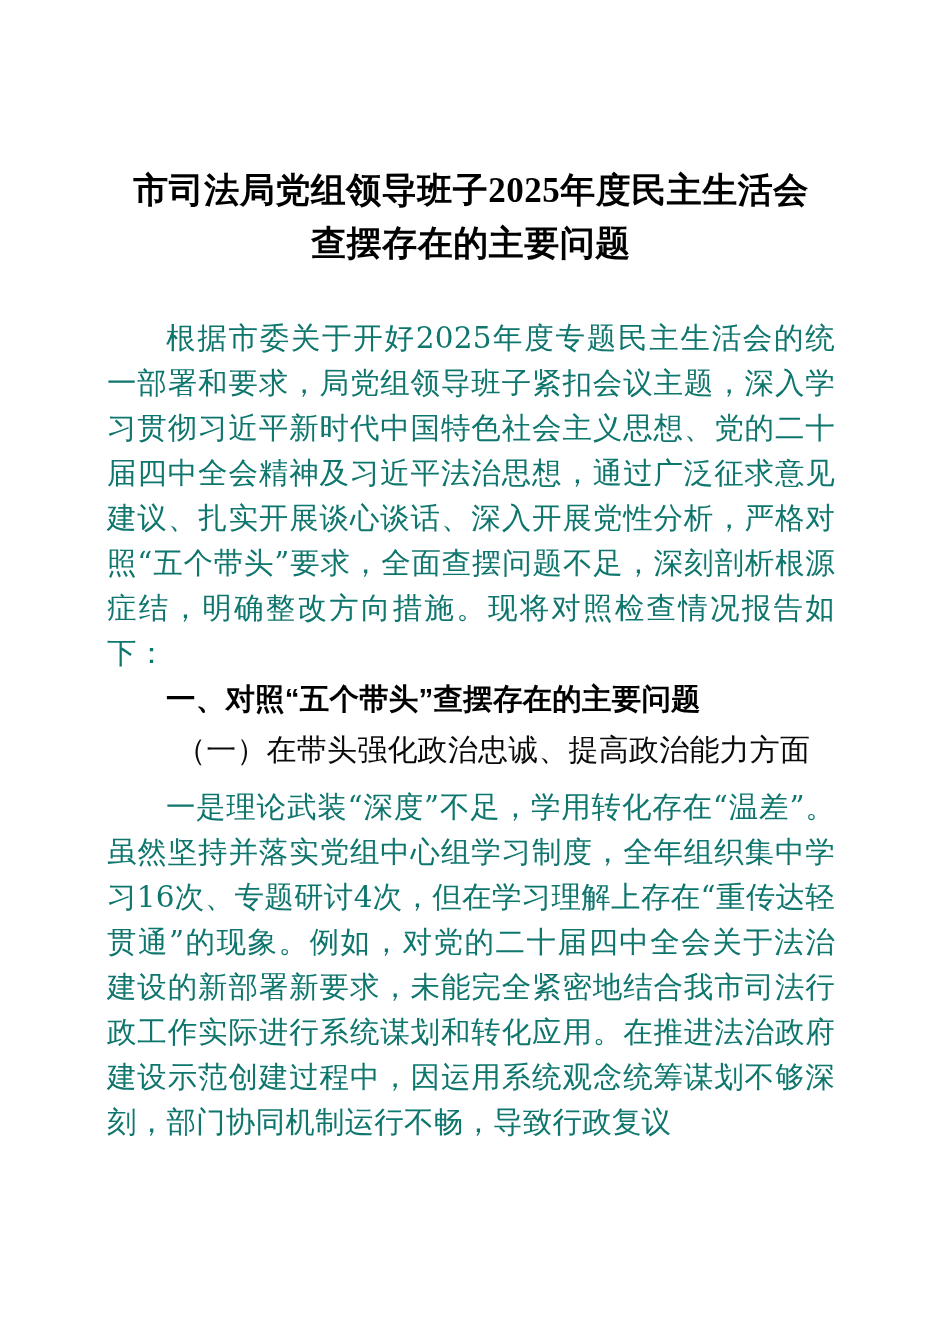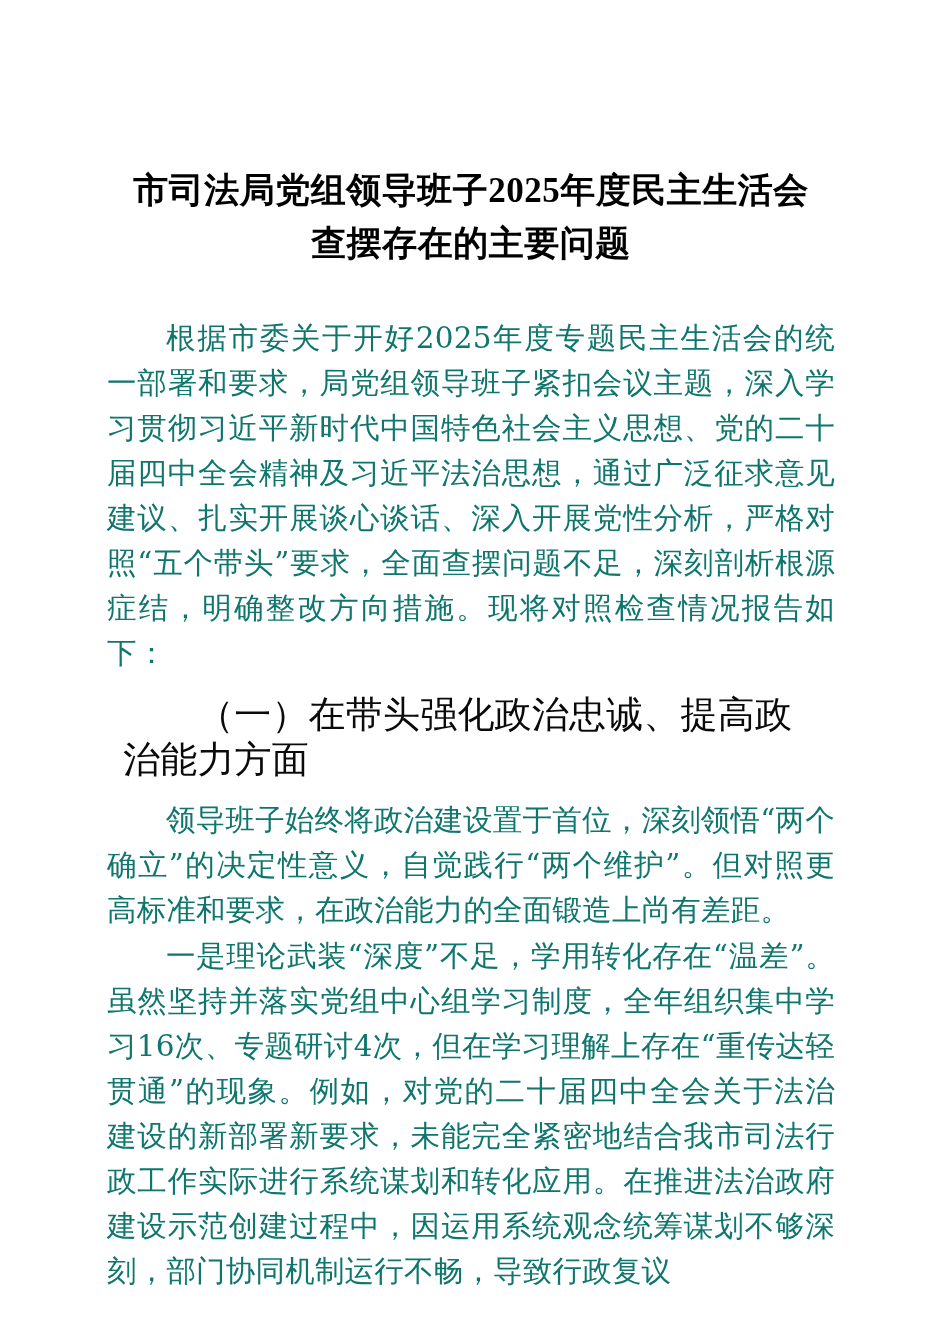--- a/index.html
+++ b/index.html
@@ -80,24 +80,24 @@
     font-size: 29.5px;
     line-height: 45px;
     text-indent: 2em;
     letter-spacing: 0.2px;
     color: #000;
     text-align: left;
   }
 
   
   .heading-2 {
-    margin: 16px;
+    margin: 9px;
     padding: 0;
-    font-family: Liberation Sans, sans-serif;
-    font-size: 37px;
+    font-family: Liberation Mono, monospace;
+    font-size: 30px;
     line-height: 45px;
     text-indent: 2em;
     letter-spacing: 0.2px;
     color: #0a0a0a;
     text-align: left;
   }
 
   
   .run-bold {
     font-family: "Liberation Sans", "DejaVu Sans", sans-serif;
@@ -117,21 +117,21 @@
 <div class="page">
   <div class="content">
 
     <h1 class="doc-title">
       <span class="title-line">市司法局党组领导班子2025年度民主生活会</span>
       <span class="title-line">查摆存在的主要问题</span>
     </h1>
 
     <p class="para first">根据市委关于开好2025年度专题民主生活会的统一部署和要求，局党组领导班子紧扣会议主题，深入学习贯彻习近平新时代中国特色社会主义思想、党的二十届四中全会精神及习近平法治思想，通过广泛征求意见建议、扎实开展谈心谈话、深入开展党性分析，严格对照“五个带头”要求，全面查摆问题不足，深刻剖析根源症结，明确整改方向措施。现将对照检查情况报告如下：</p>
 
+    <p class="heading-1">一、对照“五个带头”查摆存在的主要问题</p>
 
     <p class="heading-2">（一）在带头强化政治忠诚、提高政治能力方面</p>
 
-    <p class="para">领导班子始终将政治建设置于首位，深刻领悟“两个确立”的决定性意义，自觉践行“两个维护”。但对照更高标准和要求，在政治能力的全面锻造上尚有差距。</p>
 
     <p class="para clip-bottom"><span class="run-bold">一是</span><span>理论武装“深度”不足，学用转化存在“温差”。虽然坚持并落实党组中心组学习制度，全年组织集中学习16次、专题研讨4次，但在学习理解上存在“重传达轻贯通”的现象。例如，对党的二十届四中全会关于法治建设的新部署新要求，未能完全紧密地结合我市司法行政工作实际进行系统谋划和转化应用。在推进法治政府建设示范创建过程中，因运用系统观念统筹谋划不够深刻，部门协同机制运行不畅，导致行政复议</span></p>
 
   </div>
 </div>
 
 </body></html>

